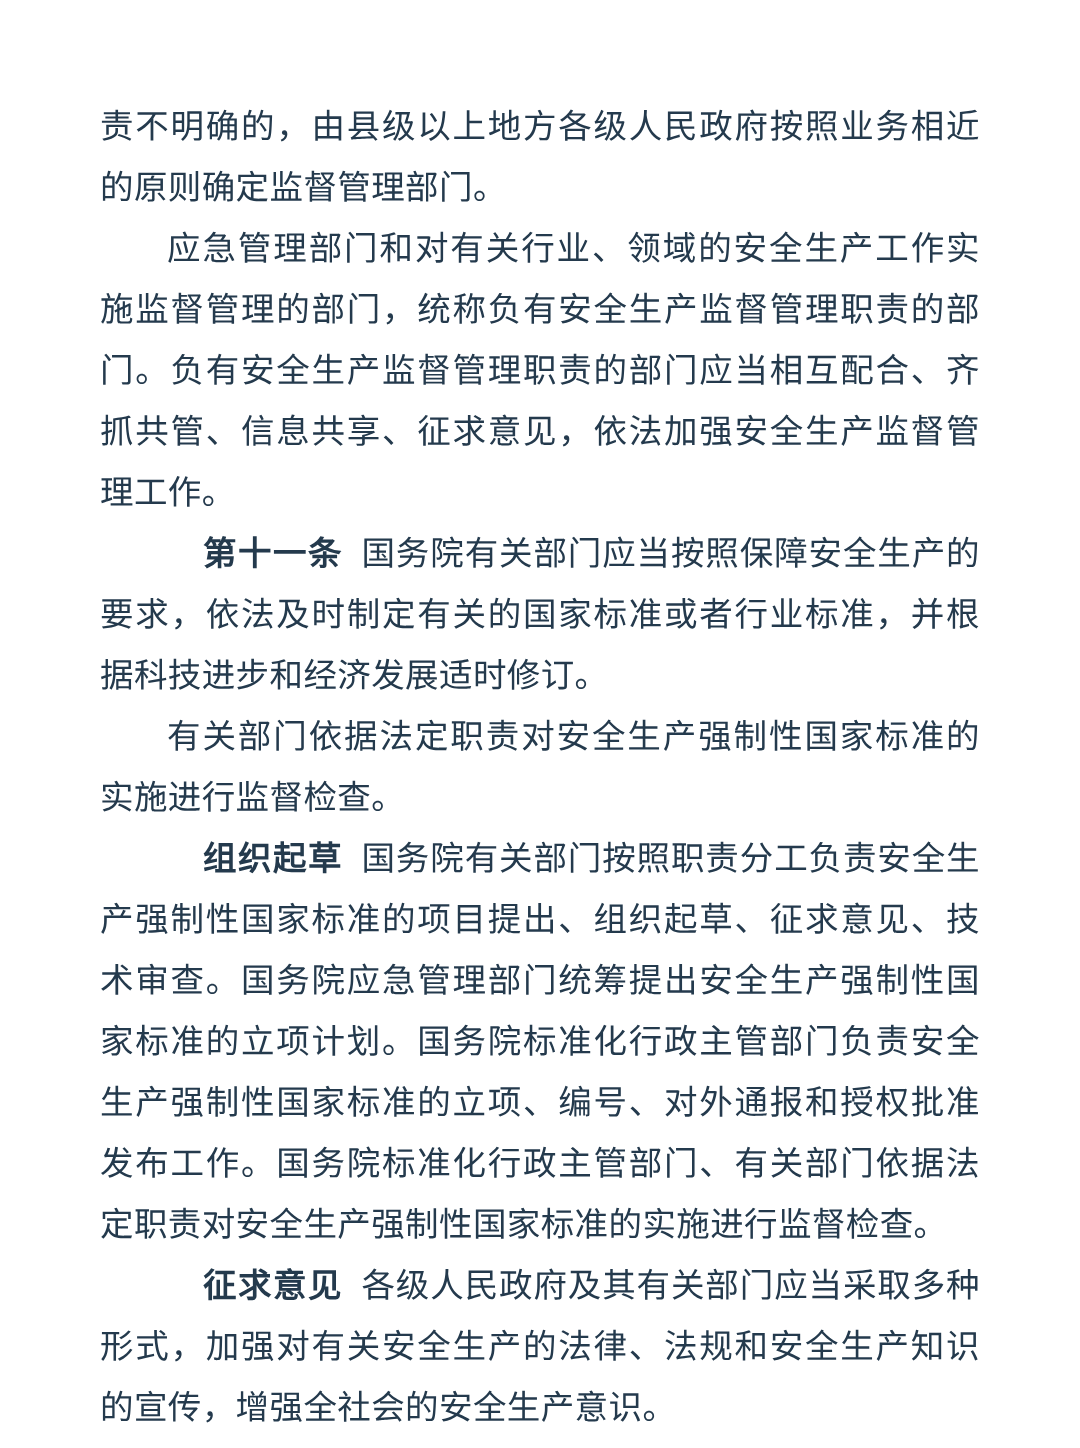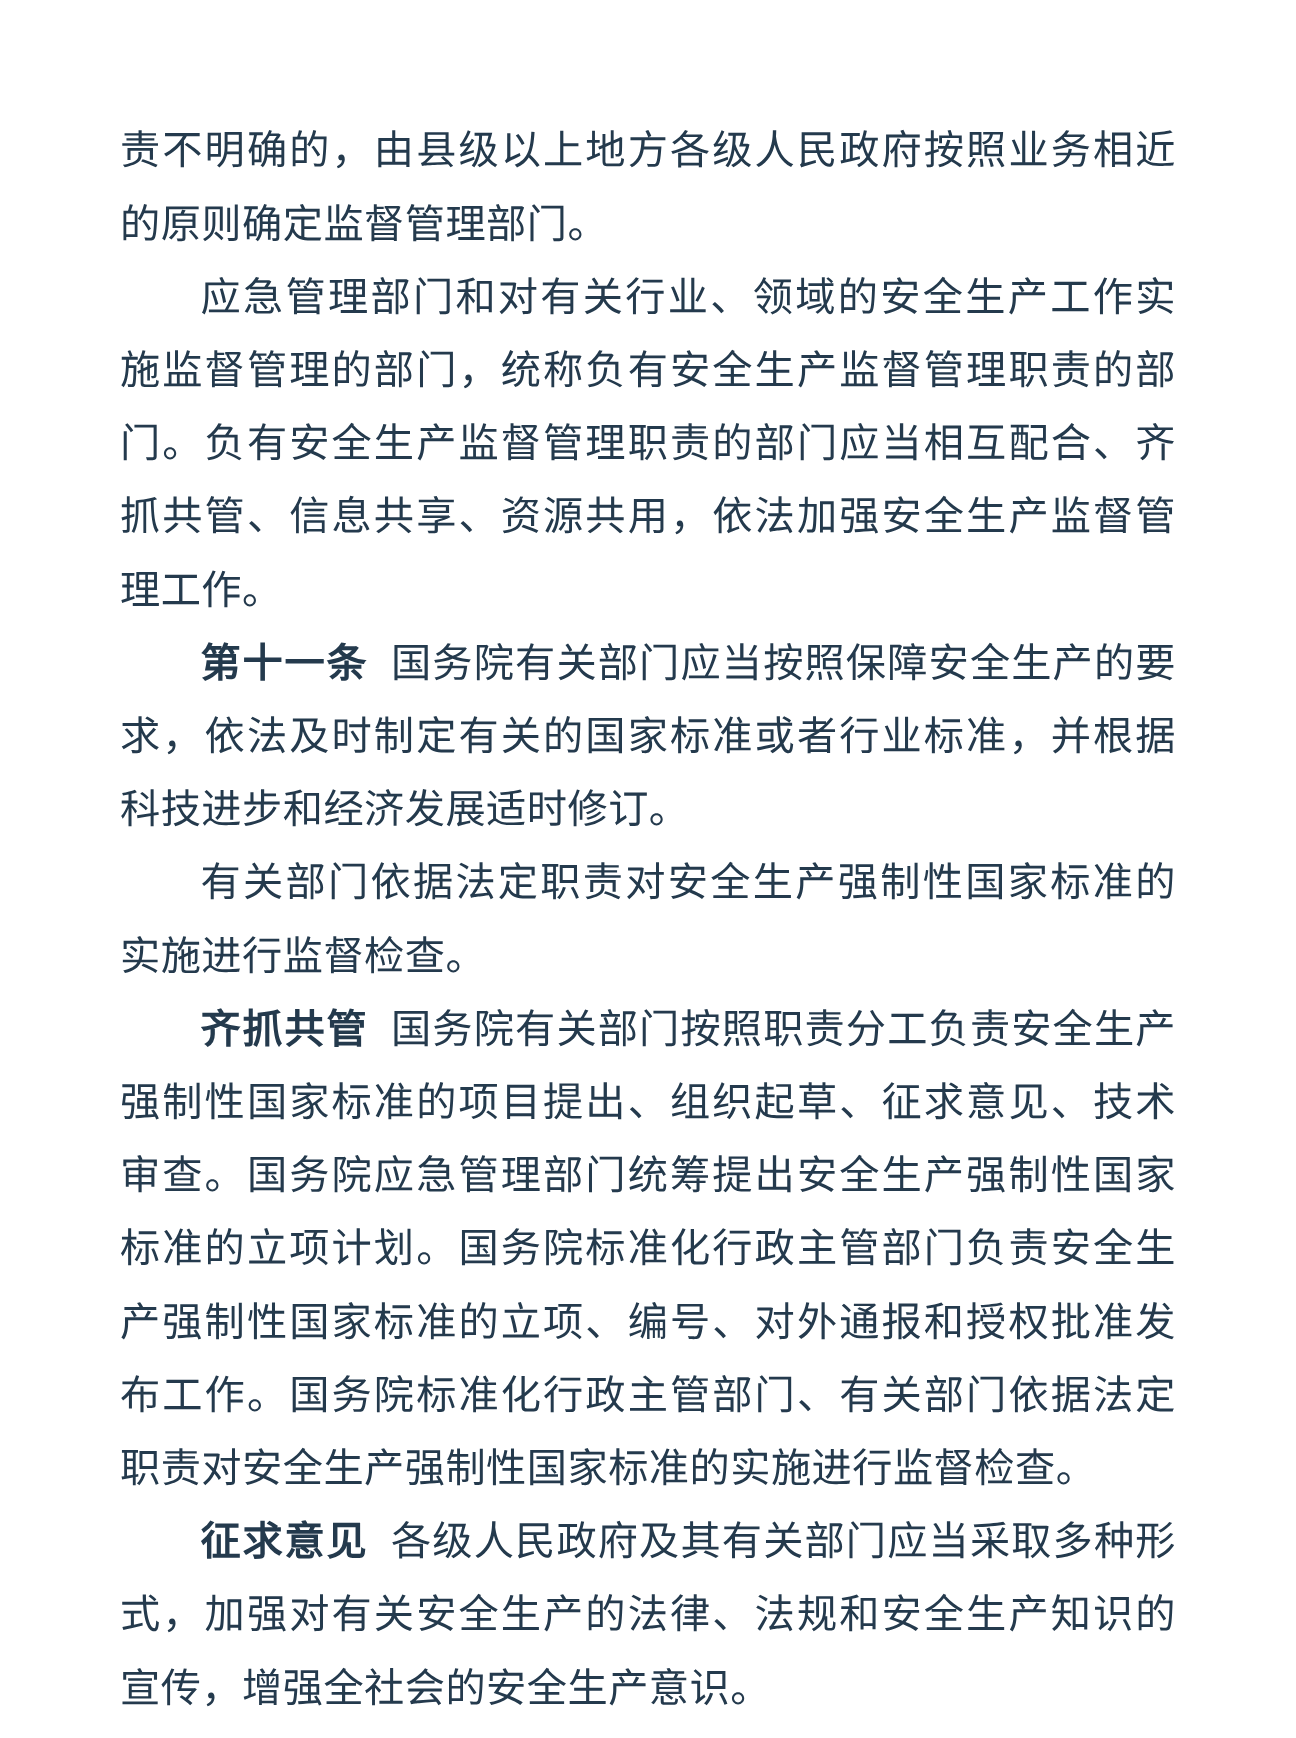--- a/index.html
+++ b/index.html
@@ -32,50 +32,51 @@
   .para {
     margin: 0;
     text-indent: 0;
   }
   .para.indent {
     text-indent: 67px;
   }
   .article-no {
     font-weight: bold;
     letter-spacing: 1px;
+    margin-left: 36px;
   }
   .gap-sm {
     display: inline-block;
     width: 18px;
   }
 </style>
 </head>
 <body>
 
 <div class="page">
   <div class="doc-body">
 
     <p class="para">
       <span>责不明确的，由县级以上地方各级人民政府按照业务相近的原则确定监督管理部门。</span>
     </p>
 
     <p class="para indent">
-      <span>应急管理部门和对有关行业、领域的安全生产工作实施监督管理的部门，统称负有安全生产监督管理职责的部门。负有安全生产监督管理职责的部门应当相互配合、齐抓共管、信息共享、资源共用，依法加强安全生产监督管理工作。</span>
+      <span>应急管理部门和对有关行业、领域的安全生产工作实施监督管理的部门，统称负有安全生产监督管理职责的部门。负有安全生产监督管理职责的部门应当相互配合、齐抓共管、信息共享、征求意见，依法加强安全生产监督管理工作。</span>
     </p>
 
     <p class="para indent">
       <span class="article-no">第十一条</span><span class="gap-sm"></span><span>国务院有关部门应当按照保障安全生产的要求，依法及时制定有关的国家标准或者行业标准，并根据科技进步和经济发展适时修订。</span>
     </p>
 
     <p class="para indent">
       <span>有关部门依据法定职责对安全生产强制性国家标准的实施进行监督检查。</span>
     </p>
 
     <p class="para indent">
-      <span class="article-no">齐抓共管</span><span class="gap-sm"></span><span>国务院有关部门按照职责分工负责安全生产强制性国家标准的项目提出、组织起草、征求意见、技术审查。国务院应急管理部门统筹提出安全生产强制性国家标准的立项计划。国务院标准化行政主管部门负责安全生产强制性国家标准的立项、编号、对外通报和授权批准发布工作。国务院标准化行政主管部门、有关部门依据法定职责对安全生产强制性国家标准的实施进行监督检查。</span>
+      <span class="article-no">组织起草</span><span class="gap-sm"></span><span>国务院有关部门按照职责分工负责安全生产强制性国家标准的项目提出、组织起草、征求意见、技术审查。国务院应急管理部门统筹提出安全生产强制性国家标准的立项计划。国务院标准化行政主管部门负责安全生产强制性国家标准的立项、编号、对外通报和授权批准发布工作。国务院标准化行政主管部门、有关部门依据法定职责对安全生产强制性国家标准的实施进行监督检查。</span>
     </p>
 
     <p class="para indent">
       <span class="article-no">征求意见</span><span class="gap-sm"></span><span>各级人民政府及其有关部门应当采取多种形式，加强对有关安全生产的法律、法规和安全生产知识的宣传，增强全社会的安全生产意识。</span>
     </p>
 
     <p class="para indent">
       <span class="gap-sm"></span>
     </p>
 

